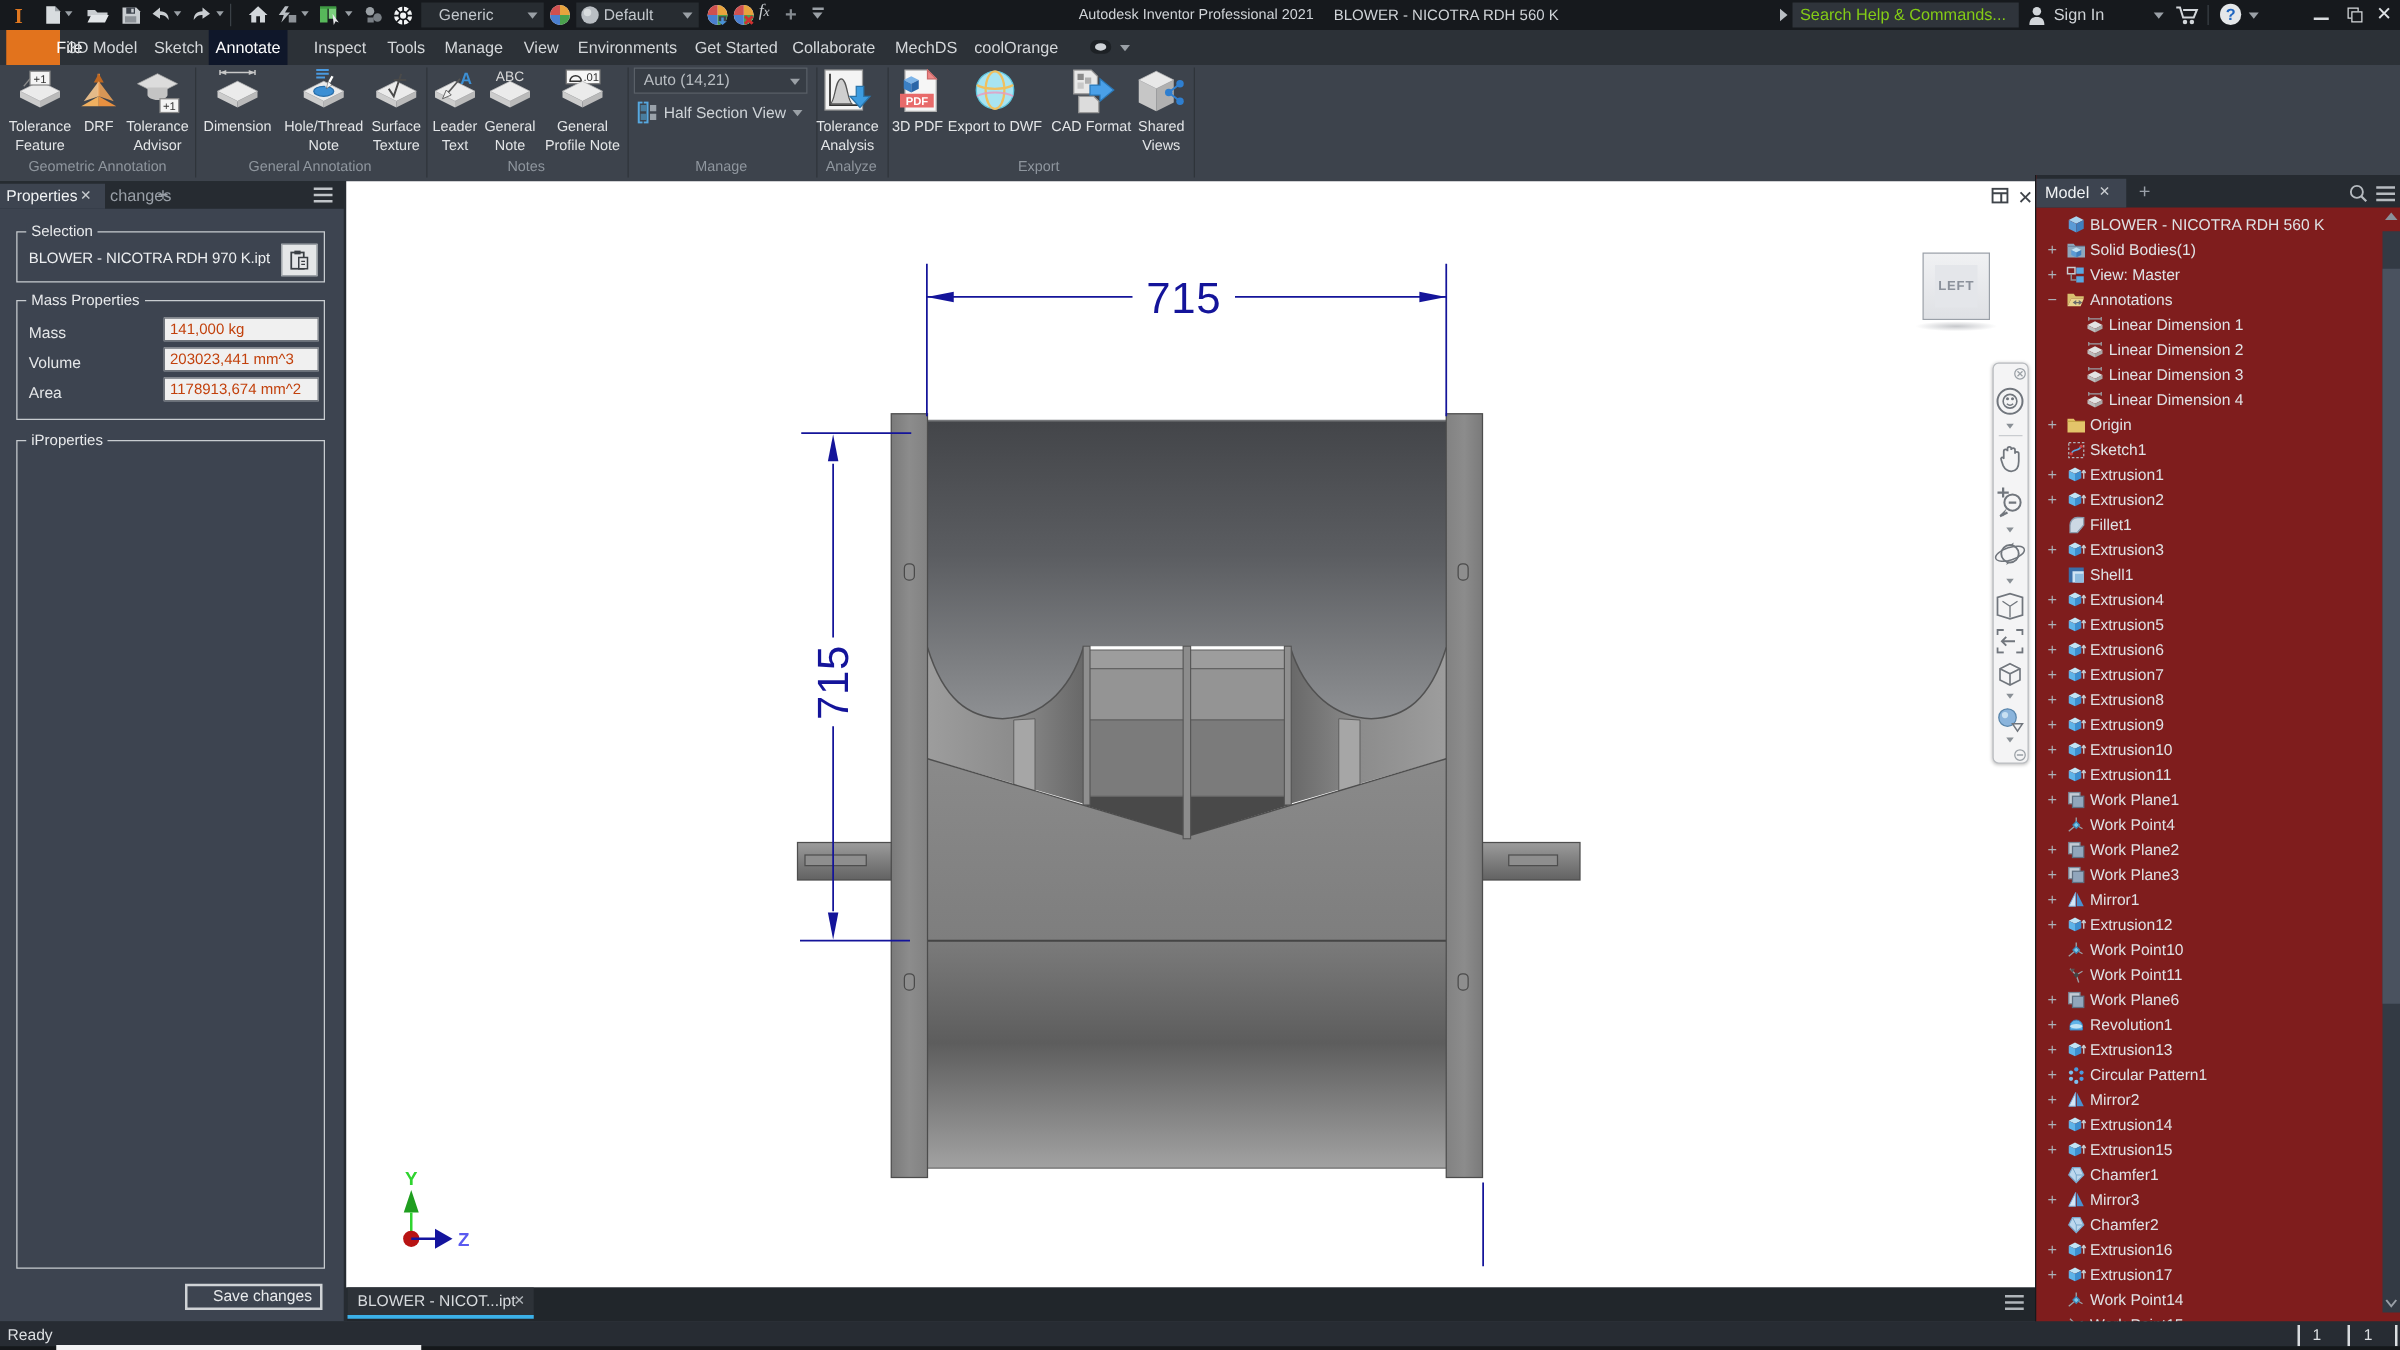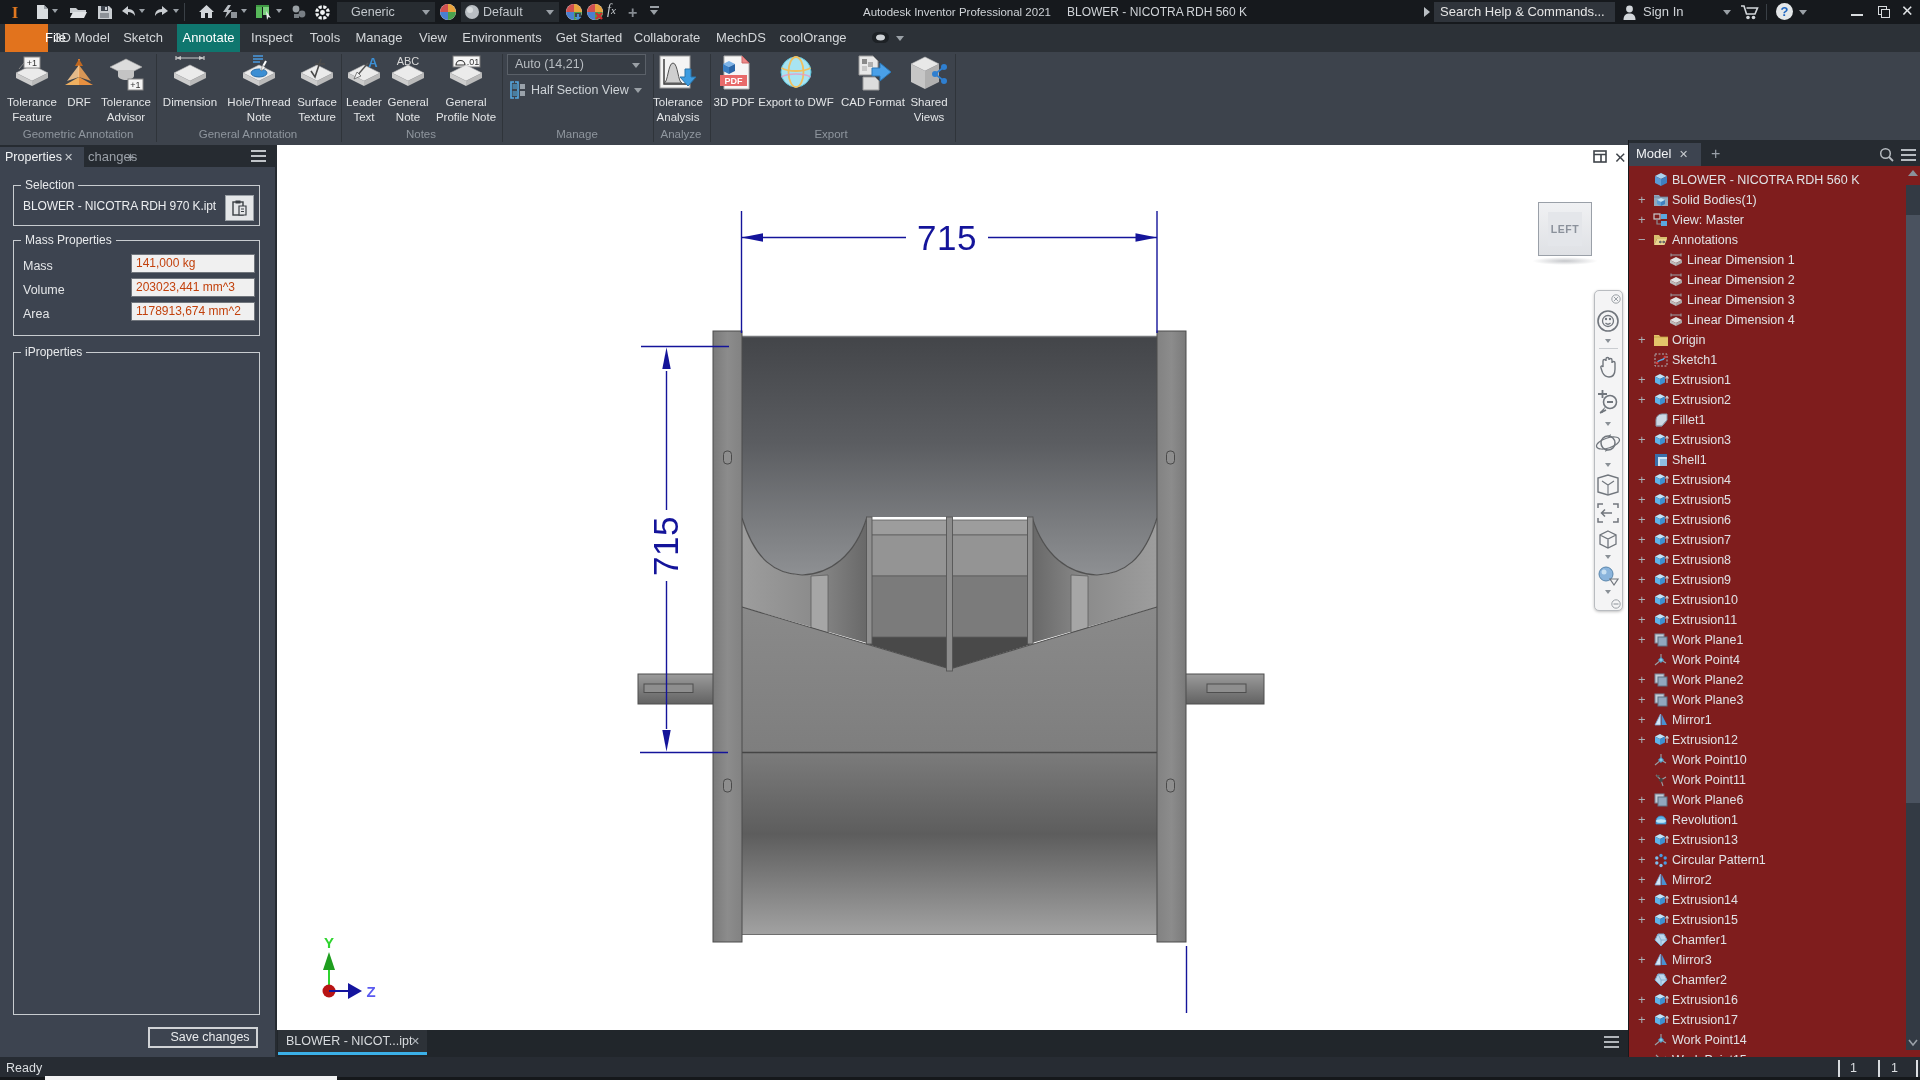--- a/index.html
+++ b/index.html
@@ -116,21 +116,21 @@
       <path d="M9 9 L1.1 9 A8 8 0 0 1 9 1 Z" fill="#d05050"></path>
       <path d="M10 10 L16 16 M16 10 L10 16" stroke="#d03030" stroke-width="2.4"></path>
     </svg>
     <div class="abs" style="left:607px;top:2px;color:#c9cdd1;font-size:14px;font-style:italic;font-family:'Liberation Serif',serif;">f<span style="font-size:11px;">x</span></div>
     <div class="abs" style="left:628px;top:4px;color:#858b91;font-size:16px;font-weight:bold;">+</div>
     <div class="abs" style="left:650px;top:6px;width:9px;height:1.5px;background:#9aa0a6;"></div>
     <div class="abs" style="left:650px;top:10px;width:0;height:0;border-left:4.5px solid transparent;border-right:4.5px solid transparent;border-top:5px solid #9aa0a6;"></div>
     <div class="qtxt" style="left:863px;font-size:11.5px;">Autodesk Inventor Professional 2021</div>
     <div class="qtxt" style="left:1067px;font-size:12px;">BLOWER - NICOTRA RDH 560 K</div>
     <div class="abs" style="left:1424px;top:7px;width:0;height:0;border-top:5px solid transparent;border-bottom:5px solid transparent;border-left:6px solid #b9bec3;"></div>
-    <div class="abs" style="left:1434px;top:2px;width:181px;height:20px;background:#2f343b;color:#e5e5e5;font-size:13px;line-height:20px;padding-left:6px;">Search Help &amp; Commands...</div>
+    <div class="abs" style="left:1434px;top:2px;width:181px;height:20px;background:#2f343b;color:#84cc16;font-size:13px;line-height:20px;padding-left:6px;">Search Help &amp; Commands...</div>
     <svg class="abs" style="left:1622px;top:4px" width="15" height="17" viewBox="0 0 15 17">
       <circle cx="7.5" cy="5" r="3.4" fill="#d2d6da"></circle>
       <path d="M1.5 16 C1.5 11 4 9.5 7.5 9.5 C11 9.5 13.5 11 13.5 16 Z" fill="#d2d6da"></path>
     </svg>
     <div class="qtxt" style="left:1643px;">Sign In</div>
     <div class="abs" style="left:1723px;top:10px;width:0;height:0;border-left:4px solid transparent;border-right:4px solid transparent;border-top:5px solid #9aa0a6;"></div>
     <svg class="abs" style="left:1740px;top:3px" width="20" height="18" viewBox="0 0 20 18">
       <path d="M1 3 h3 l2.5 8 h8.5 l2.5 -6 h-11" fill="none" stroke="#d2d6da" stroke-width="1.6"></path>
       <circle cx="8" cy="14.5" r="1.8" fill="#d2d6da"></circle>
       <circle cx="13.5" cy="14.5" r="1.8" fill="#d2d6da"></circle>
@@ -140,21 +140,21 @@
     <div class="abs" style="left:1799px;top:10px;width:0;height:0;border-left:4px solid transparent;border-right:4px solid transparent;border-top:5px solid #9aa0a6;"></div>
     <div class="abs" style="left:1851px;top:14px;width:12px;height:2px;background:#d8dbde;"></div>
     <div class="abs" style="left:1878px;top:6px;width:9px;height:9px;border:1.5px solid #d8dbde;"></div>
     <div class="abs" style="left:1881px;top:9px;width:9px;height:9px;border:1.5px solid #d8dbde;background:#16191d;"></div>
     <div class="abs" style="left:1901px;top:2px;color:#e0e3e6;font-size:15px;">✕</div>
   </div>
 <div id="tabrow">
     <div class="tab" style="left:5px;width:43px;background:#e2731d;color:#fff;padding-left:40px;">File</div>
     <div class="tab" style="left:52px;width:60px;">3D Model</div>
     <div class="tab" style="left:116px;width:54px;">Sketch</div>
-    <div class="tab" style="left:177px;width:63px;background:#0f766e;color:#ffffff;">Annotate</div>
+    <div class="tab" style="left:167px;width:63px;background:#0f172a;color:#ffffff;">Annotate</div>
     <div class="tab" style="left:247px;width:50px;">Inspect</div>
     <div class="tab" style="left:303px;width:44px;">Tools</div>
     <div class="tab" style="left:352px;width:54px;">Manage</div>
     <div class="tab" style="left:412px;width:42px;">View</div>
     <div class="tab" style="left:460px;width:84px;">Environments</div>
     <div class="tab" style="left:552px;width:74px;">Get Started</div>
     <div class="tab" style="left:633px;width:68px;">Collaborate</div>
     <div class="tab" style="left:712px;width:58px;">MechDS</div>
     <div class="tab" style="left:777px;width:72px;">coolOrange</div>
     <svg class="abs" style="left:872px;top:7px" width="22" height="14" viewBox="0 0 22 14">

